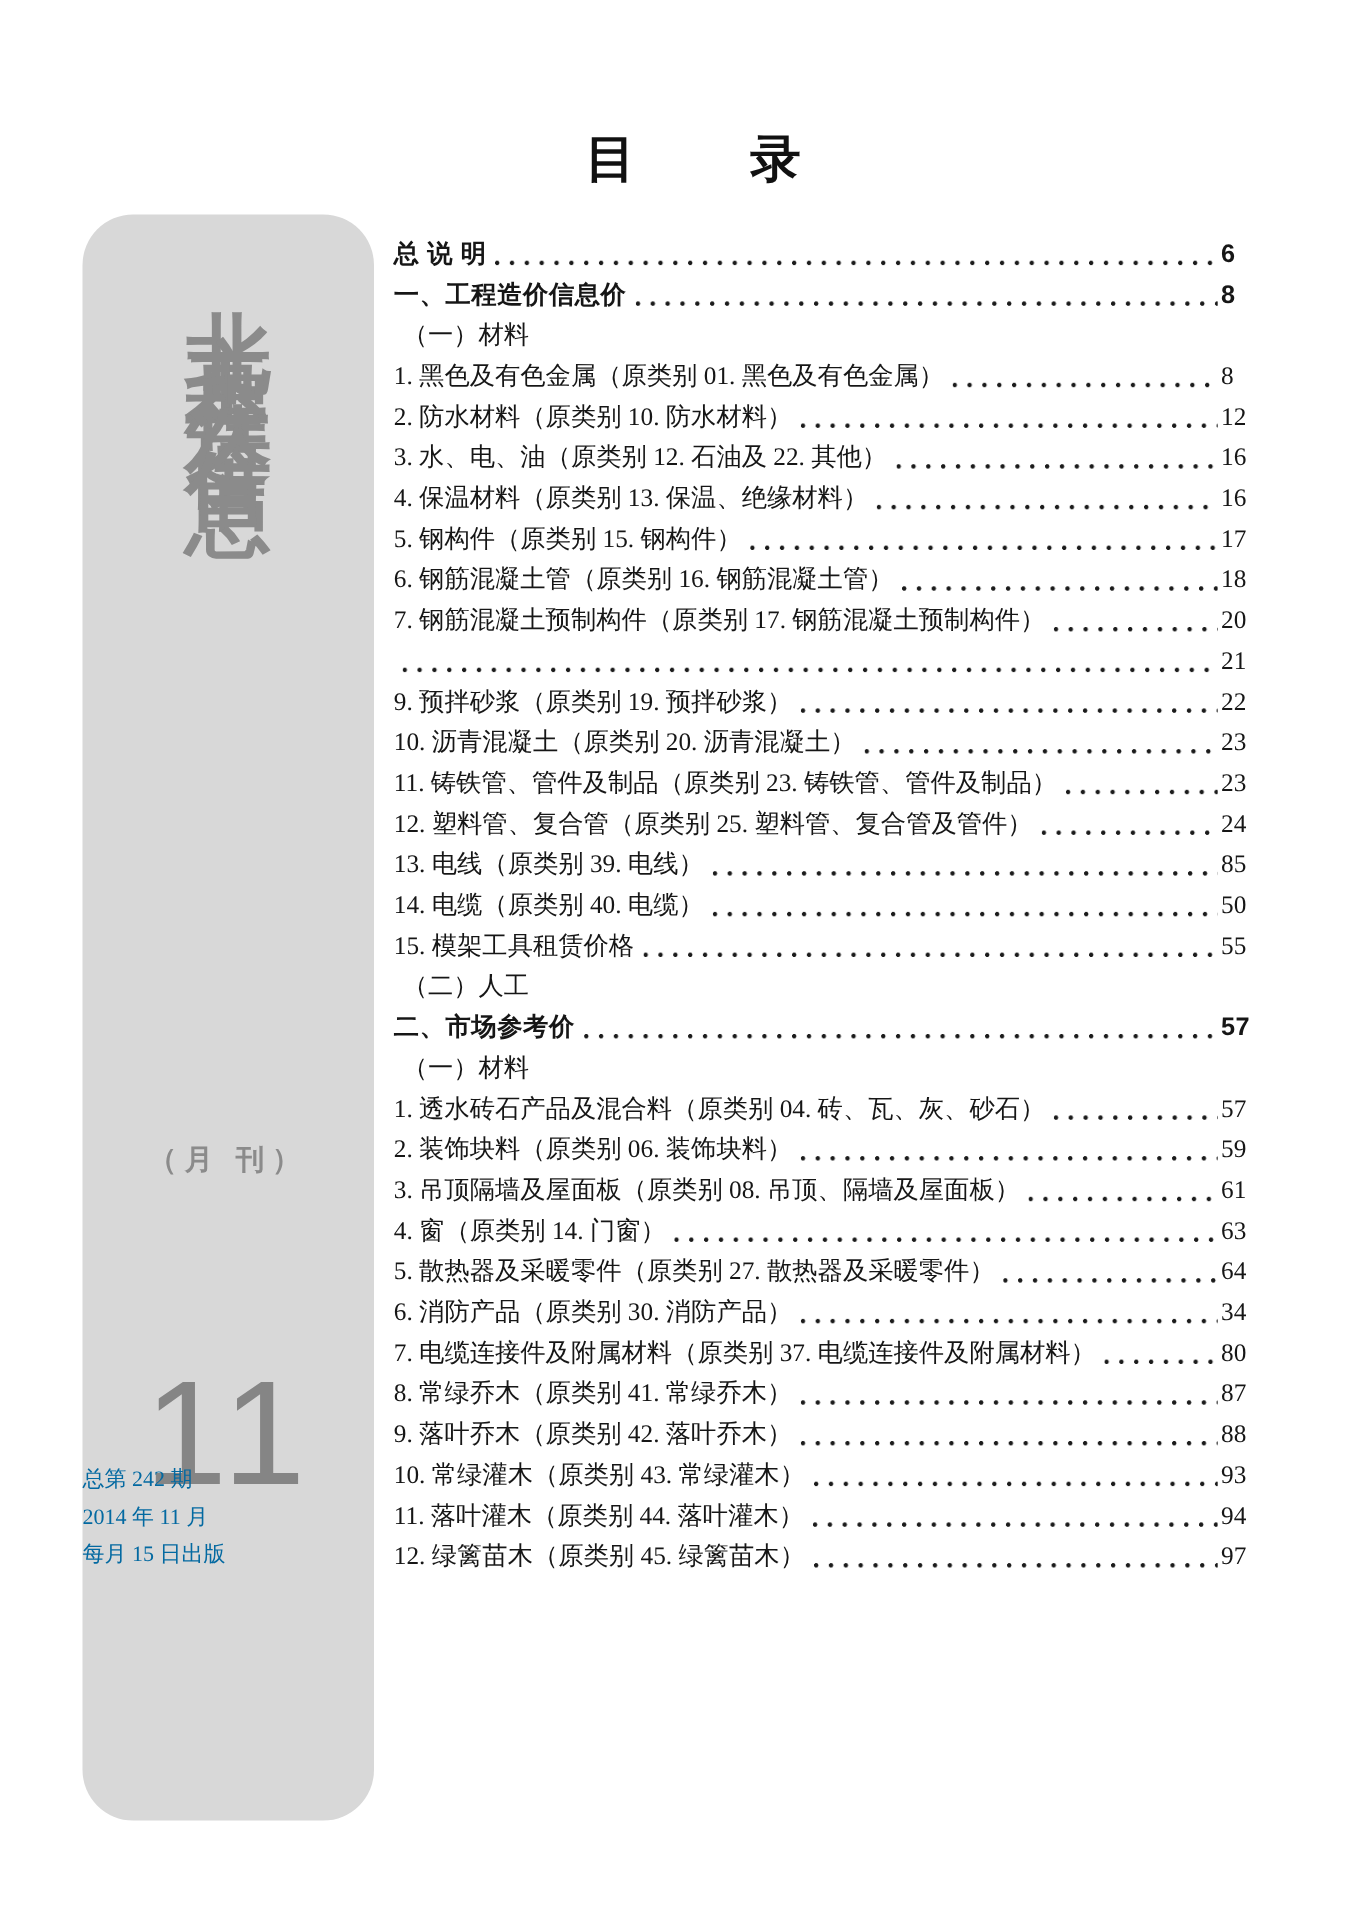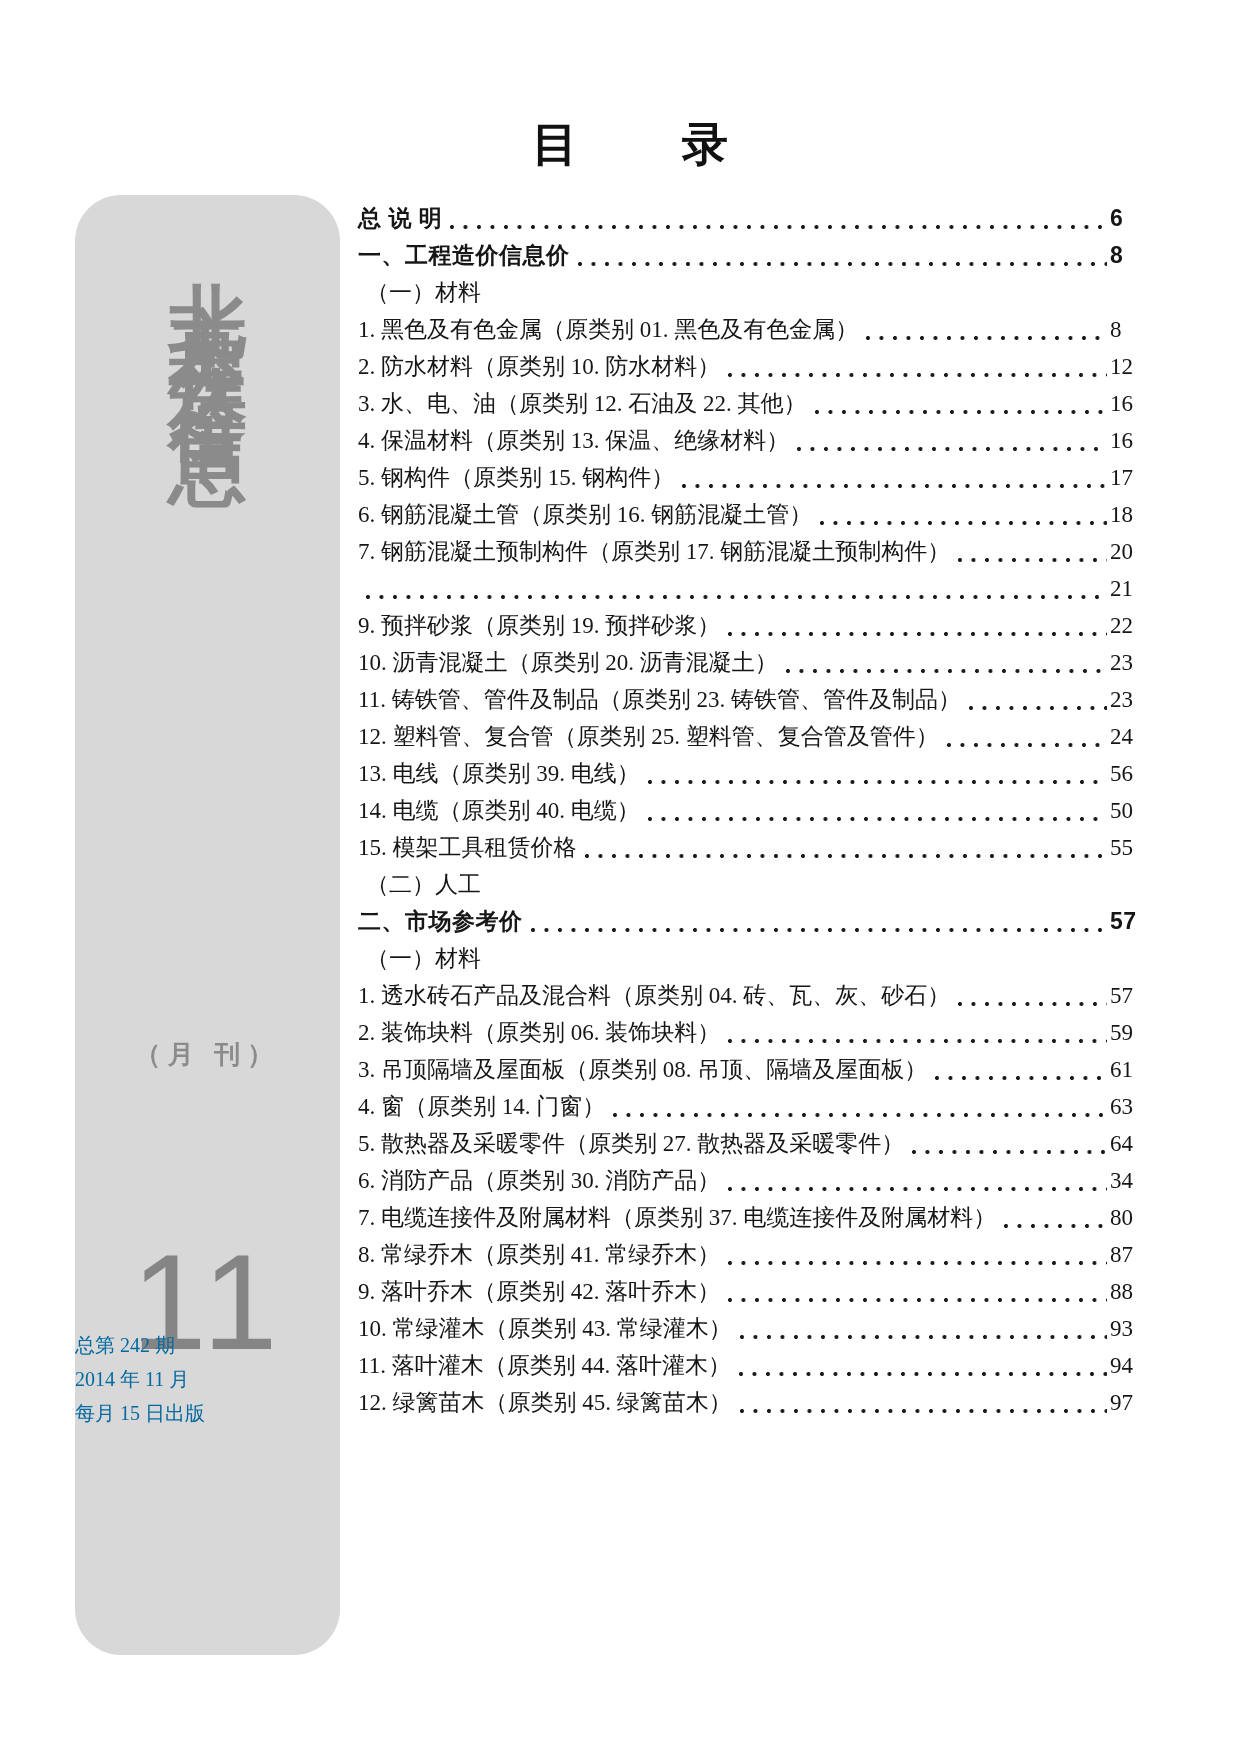--- a/index.html
+++ b/index.html
@@ -72,21 +72,21 @@
     display: flex;
     gap: 104px;
     font-family: "Liberation Sans", "DejaVu Sans", sans-serif;
     font-weight: 700;
     font-size: 46px;
     line-height: 1;
     color: #111111;
   }
   .toc-list {
     position: absolute;
-    left: 358px; top: 200px;
+    left: 358px; top: 212px;
     width: 794px;
   }
   .toc-row {
     height: 37px;
     display: flex;
     align-items: center;
     white-space: nowrap;
     font-size: 23px;
   }
   .toc-row.bold {
@@ -206,21 +206,21 @@
     <span class="toc-page">23</span>
   </div>
     <div class="toc-row">
     <span class="toc-label">12. 塑料管、复合管（原类别 25. 塑料管、复合管及管件）</span>
     <span class="toc-dots"></span>
     <span class="toc-page">24</span>
   </div>
     <div class="toc-row">
     <span class="toc-label">13. 电线（原类别 39. 电线）</span>
     <span class="toc-dots"></span>
-    <span class="toc-page">56</span>
+    <span class="toc-page">85</span>
   </div>
     <div class="toc-row">
     <span class="toc-label">14. 电缆（原类别 40. 电缆）</span>
     <span class="toc-dots"></span>
     <span class="toc-page">50</span>
   </div>
     <div class="toc-row">
     <span class="toc-label">15. 模架工具租赁价格</span>
     <span class="toc-dots"></span>
     <span class="toc-page">55</span>

